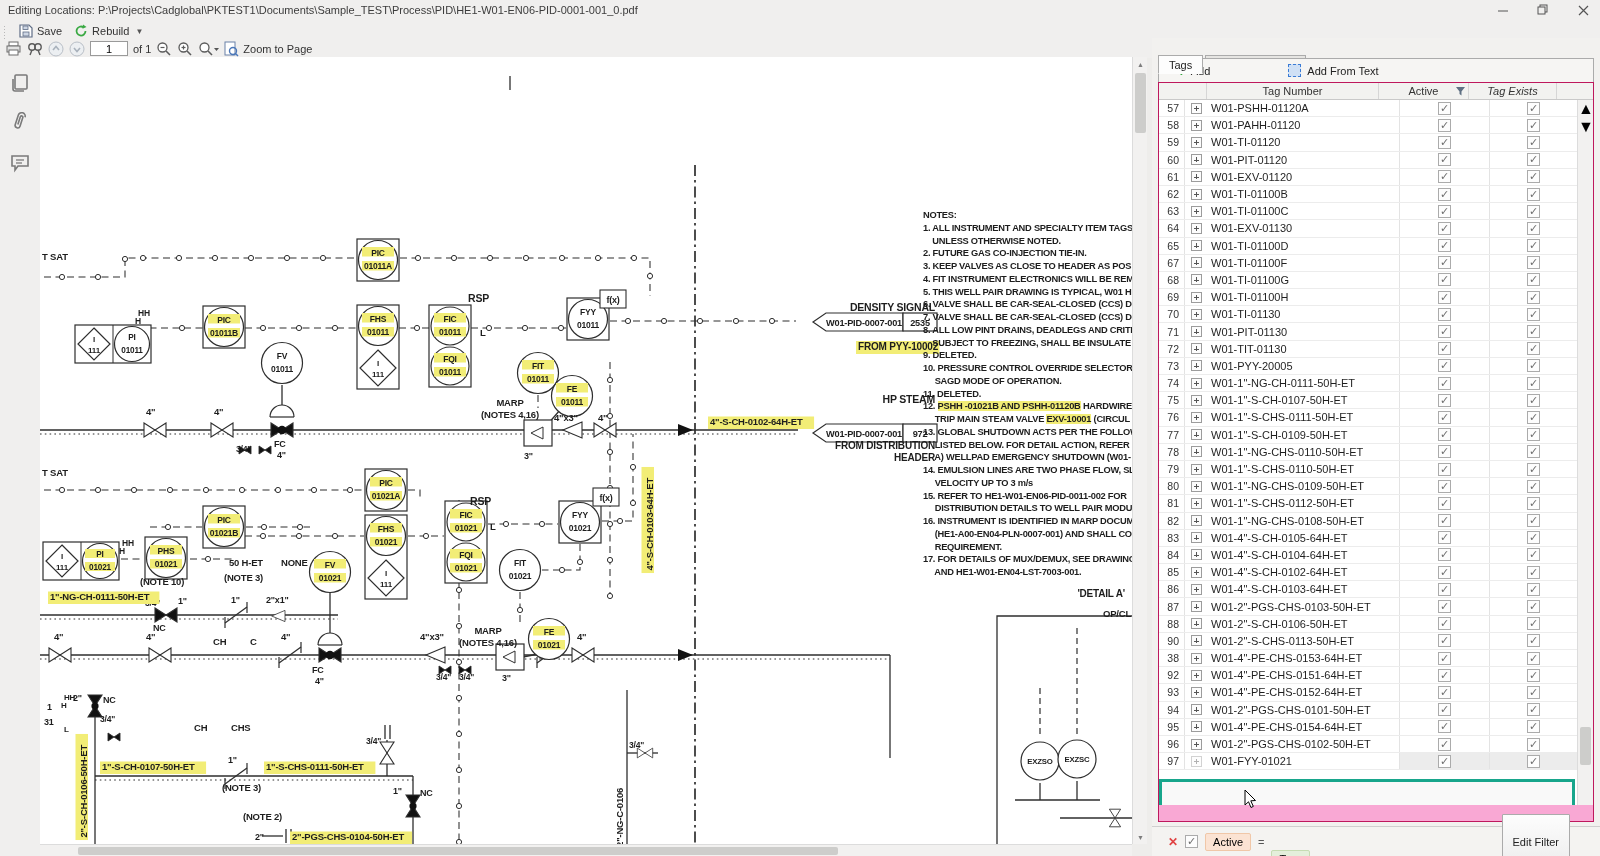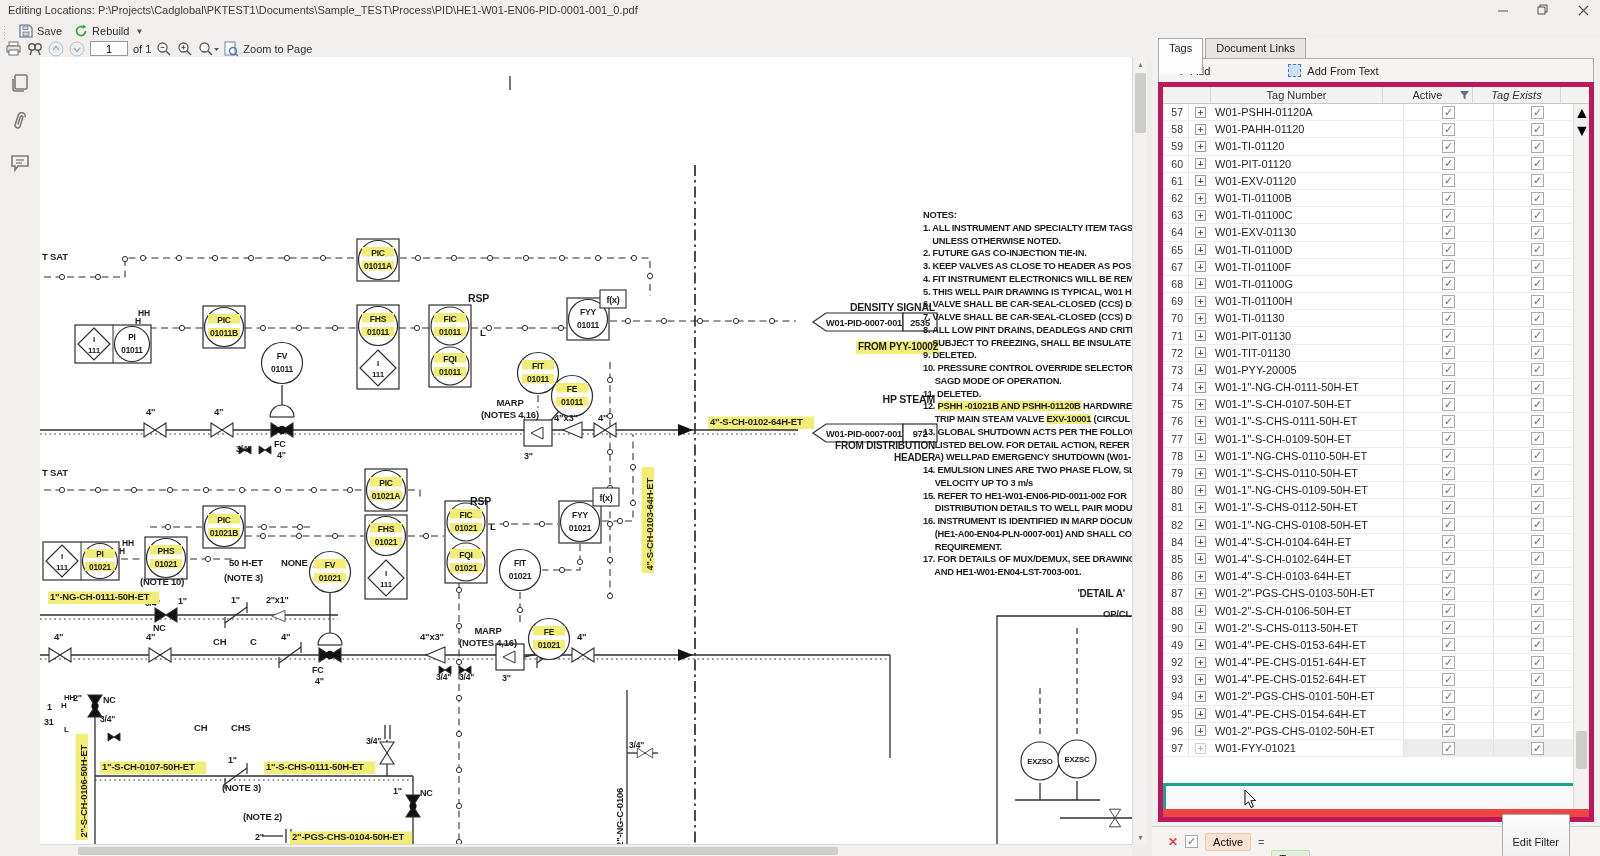--- a/index.html
+++ b/index.html
@@ -26,31 +26,31 @@
   .viewer svg { position:absolute; left:0; top:0; }
   .notes { position:absolute; left:883px; top:152px; width:209px; height:380px; overflow:hidden; font-size:9.3px; font-weight:700; line-height:12.75px; letter-spacing:-0.25px; color:#1d1d1d; white-space:pre; }
   .notes .hl { background:#f2ed76; }
   .vscroll { position:absolute; left:1132px; top:57px; width:15px; height:787px; background:#f2f1f0; border-left:1px solid #dcdcdc; }
   .vscroll .arr, .pscroll .arr, .hscroll .arr { position:absolute; left:1px; width:13px; height:14px; display:flex; align-items:center; justify-content:center; font-size:7px; color:#7d7d7d; background:#f2f1f0; }
   .thumbV { position:absolute; left:2px; width:11px; background:#cdcdcb; border-radius:2px; }
   .hscroll { position:absolute; left:40px; top:844px; width:1092px; height:12px; background:#f2f1f0; border-top:1px solid #dcdcdc; }
   .thumbH { position:absolute; top:2px; height:8px; background:#cdcdcb; border-radius:2px; }
 
   .panel { position:absolute; left:1152px; top:38px; width:448px; height:818px; background:#f2f1ef; }
-  .tabsrow { position:absolute; left:6px; top:0; height:36px; display:flex; }
+  .tabsrow { position:absolute; left:6px; top:0; height:36px; display:flex;align-items:flex-end; }
   .tab { font-size:11px; padding:3px 10px 2px 10px; border:1px solid #ababab; margin-right:2px; color:#222; }
   .tab.active { background:#fdfdfd; border-bottom:1px solid #fdfdfd; position:relative; z-index:2; }
   .tab.inactive { background:#e6e5e2; }
   .paneltb { position:absolute; left:6px; top:20px; width:436px; height:24px; border:1px solid #ababab; border-bottom:none; background:#f6f5f3; display:flex; align-items:center; }
   .addbtn { display:flex; align-items:center; gap:5px; font-size:11px; color:#222; margin-left:18px; }
   .addfromtext { display:flex; align-items:center; gap:6px; font-size:11px; color:#222; margin-left:78px; }
   .plus { color:#3aa943; font-size:15px; font-weight:700; line-height:10px; }
   .marquee { width:13px; height:13px; border:1.5px dashed #3a7bd5; background:#cfe0f5; }
 
-  .grid { position:absolute; left:6px; top:44px; width:436px; height:740px; background:#ef4444; border:5px solid #be185d; }
+  .grid { position:absolute; left:6px; top:44px; width:436px; height:740px; background:#f9a8d4; border:1px solid #be185d; }
   .ghead { display:flex; height:17px; background:#f2f2f0; border-bottom:1px solid #c9c9c9; font-size:11px; color:#333; }
   .ghead .hc { border-right:1px solid #d6d6d6; display:flex; align-items:center; justify-content:center; position:relative; }
   .hc.c0 { width:48px; } .hc.c1 { width:172px; } .hc.c2 { width:90px; } .hc.c3 { width:88px;font-style:italic; } .hc.c4 { flex:1; border-right:none; }
   .funnel { position:absolute; right:3px; top:4px; }
   .rows { position:absolute; left:0; top:17px; width:419px; height:705px; overflow:hidden; background:#fff; }
   .row { display:flex; height:17.2px; font-size:11px; color:#1f1f1f; border-bottom:1px solid #ececec; align-items:center; }
   .rn { width:26px; text-align:right; padding-right:5px; font-size:10.5px; color:#333; border-right:1px solid #e3e3e3; height:100%; display:flex; align-items:center; justify-content:flex-end; }
   .expc { width:22px; display:flex; align-items:center; justify-content:center; height:100%; }
   .exp { width:11px; height:11px; border:1px solid #9c9c9c; position:relative; background:#fcfcfc; }
   .exp::before, .exp::after { content:""; position:absolute; background:#555; }
@@ -1212,20 +1212,33 @@
           </span>
           <span class="tagc">W01-1"-NG-CHS-0108-50H-ET</span>
           <span class="cbc">
             <span class="cb on"></span>
           </span>
           <span class="cbc last">
             <span class="cb on"></span>
           </span>
         </div>
         <div class="row">
+          <span class="rn">83</span>
+          <span class="expc">
+            <span class="exp"></span>
+          </span>
+          <span class="tagc">W01-4"-S-CH-0105-64H-ET</span>
+          <span class="cbc">
+            <span class="cb on"></span>
+          </span>
+          <span class="cbc last">
+            <span class="cb on"></span>
+          </span>
+        </div>
+        <div class="row">
           <span class="rn">84</span>
           <span class="expc">
             <span class="exp"></span>
           </span>
           <span class="tagc">W01-4"-S-CH-0104-64H-ET</span>
           <span class="cbc">
             <span class="cb on"></span>
           </span>
           <span class="cbc last">
             <span class="cb on"></span>
@@ -1290,21 +1303,21 @@
           </span>
           <span class="tagc">W01-2"-S-CHS-0113-50H-ET</span>
           <span class="cbc">
             <span class="cb on"></span>
           </span>
           <span class="cbc last">
             <span class="cb on"></span>
           </span>
         </div>
         <div class="row">
-          <span class="rn">49</span>
+          <span class="rn">38</span>
           <span class="expc">
             <span class="exp"></span>
           </span>
           <span class="tagc">W01-4"-PE-CHS-0153-64H-ET</span>
           <span class="cbc">
             <span class="cb on"></span>
           </span>
           <span class="cbc last">
             <span class="cb on"></span>
           </span>

